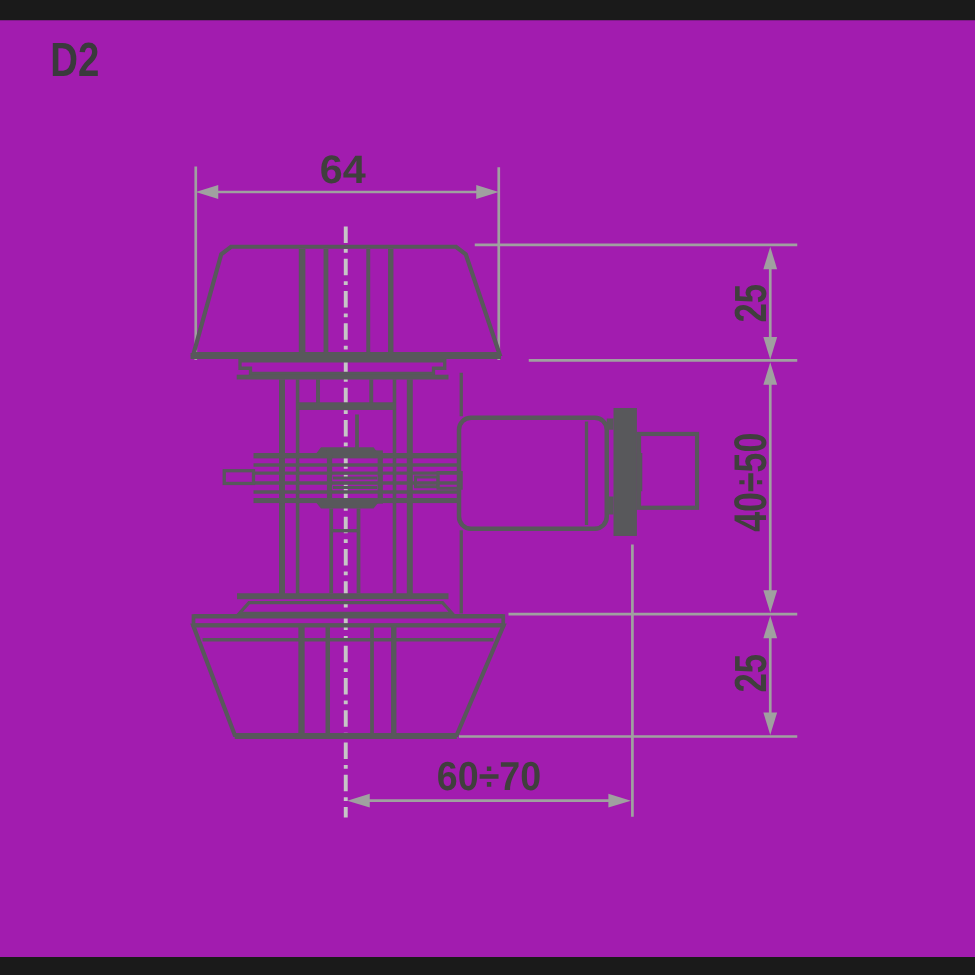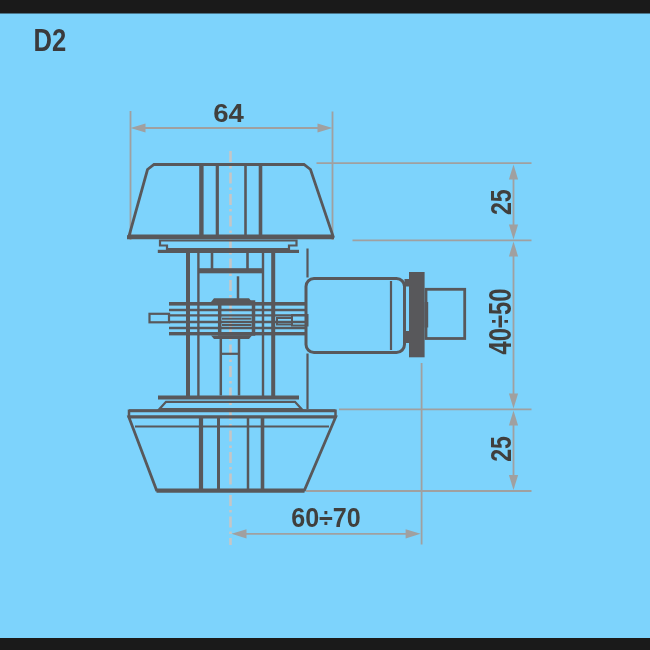--- a/index.html
+++ b/index.html
@@ -1,16 +1,16 @@
 <!DOCTYPE html>
 <html><head>
 <meta charset="utf-8">
 <style>
   html,body{margin:0;padding:0;background:#ffffff;}
-  #stage{position:relative;width:650px;height:650px;background:#7dd3fc;overflow:hidden;
+  #stage{position:relative;width:650px;height:650px;background:#a21caf;overflow:hidden;
          font-family:"Liberation Sans", sans-serif;}
 </style>
 </head>
 <body>
 <div id="stage">
   <svg width="650" height="650" viewBox="0 0 650 650" style="position:absolute;left:0;top:0">
 
     <rect x="0" y="0" width="650" height="13.5" fill="#1a1a1a"></rect>
     <rect x="0" y="638" width="650" height="12" fill="#1a1a1a"></rect>
 

